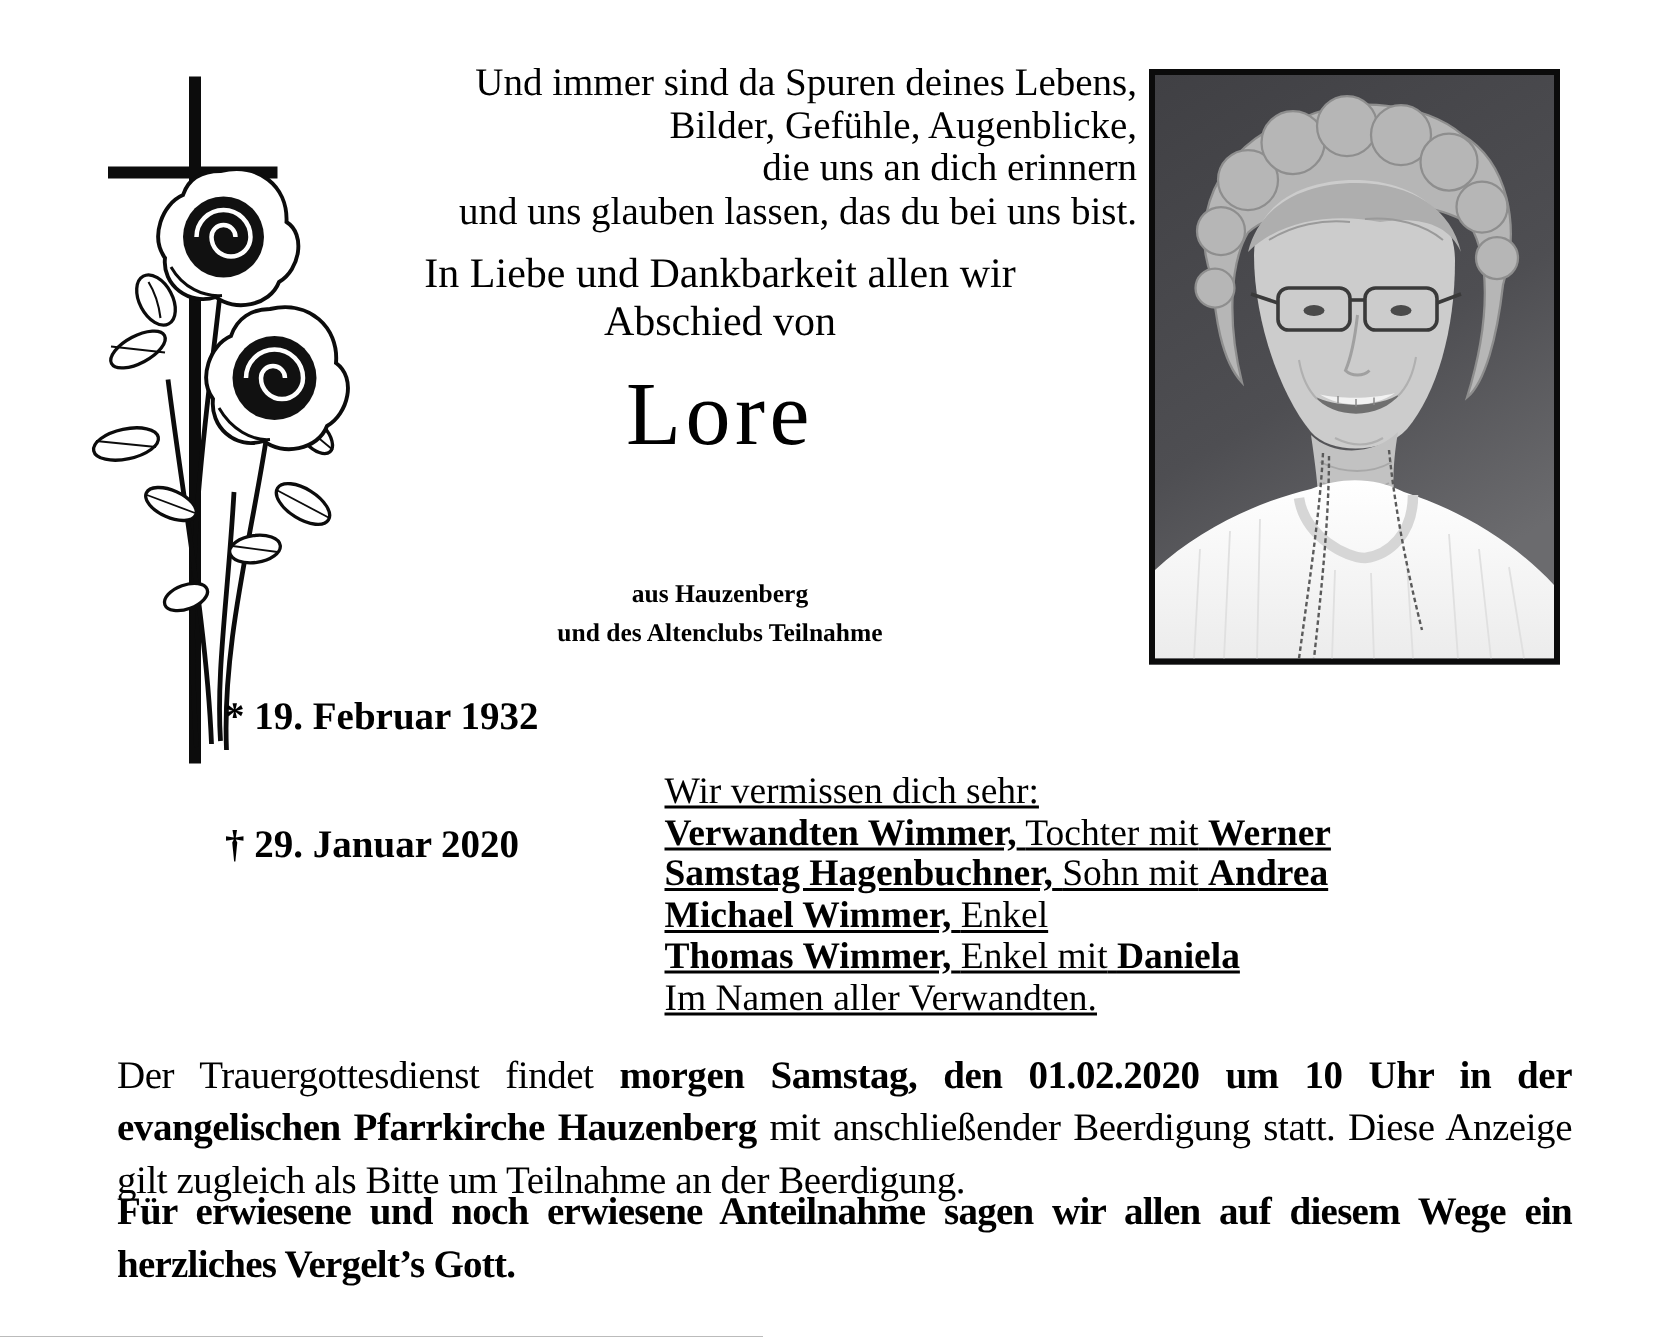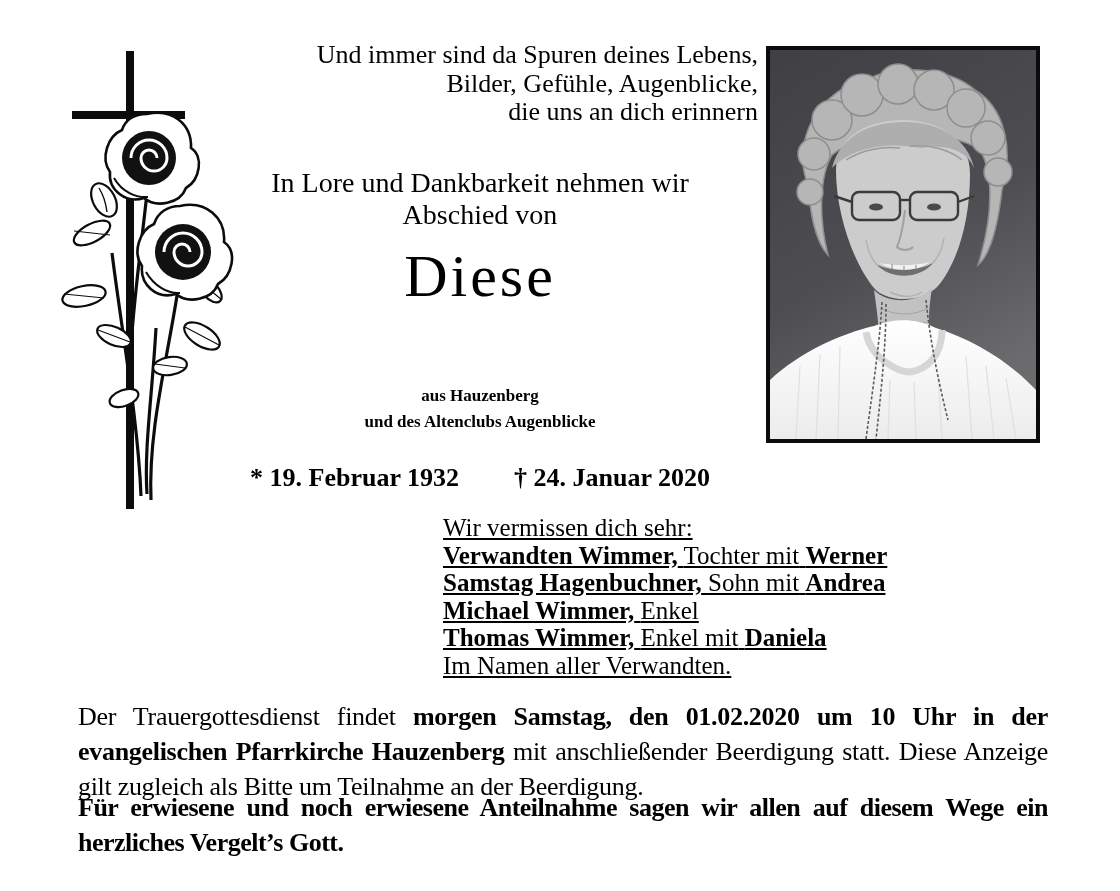--- a/index.html
+++ b/index.html
@@ -30,21 +30,21 @@
     position:absolute;left:120px;top:237px;width:720px;
     text-align:center;font-size:60px;line-height:78px;letter-spacing:3px;
   }
   .sublines{
     position:absolute;left:150px;top:383px;width:660px;
     text-align:center;font-weight:bold;font-size:17px;line-height:25.5px;
   }
   .dates{
     position:absolute;left:150px;top:463px;width:660px;
     display:flex;justify-content:center;gap:55px;
-    font-weight:bold;font-size:26px;
+    font-weight:bold;font-size:26px;flex-direction:column;
   }
   
   .mourners{
     position:absolute;left:443px;top:514px;width:560px;
     font-size:25px;line-height:27.5px;white-space:nowrap;text-decoration:underline;
   }
   
   .service{
     position:absolute;left:78px;top:699px;width:970px;
     font-size:26px;line-height:35px;text-align:justify;
@@ -116,39 +116,40 @@
         <path d="M131,224 m-19,0 a19,19 0 1,1 38,0 a14,14 0 1,1 -28,0 a8,8 0 1,1 16,0" fill="none" stroke="#ffffff" stroke-width="3"></path>
         <path d="M94,244 C102,258 116,266 128,265" fill="none" stroke="#0c0c0c" stroke-width="2"></path>
       </g>
     </svg>
   </div>
 
   <div class="poem">
     <div>Und immer sind da Spuren deines Lebens,</div>
     <div>Bilder, Gefühle, Augenblicke,</div>
     <div>die uns an dich erinnern</div>
+    <div>und uns glauben lassen, das du bei uns bist.</div>
   </div>
 
   <div class="farewell">
-    <div>In Lore und Dankbarkeit nehmen wir</div>
+    <div>In Liebe und Dankbarkeit allen wir</div>
     <div>Abschied von</div>
   </div>
 
   <div class="name-block">
-    <div>Diese</div>
+    <div>Lore</div>
   </div>
 
   <div class="sublines">
     <div>aus Hauzenberg</div>
-    <div>und des Altenclubs Augenblicke</div>
+    <div>und des Altenclubs Teilnahme</div>
   </div>
 
   <div class="dates">
     <span>* 19. Februar 1932</span>
-    <span>† 24. Januar 2020</span>
+    <span>† 29. Januar 2020</span>
   </div>
 
   <div class="mourners">
     <div>Wir vermissen dich sehr:</div>
     <div><span class="b">Verwandten Wimmer,</span> <span>Tochter mit</span> <span class="b">Werner</span></div>
     <div><span class="b">Samstag Hagenbuchner,</span> <span>Sohn mit</span> <span class="b">Andrea</span></div>
     <div><span class="b">Michael Wimmer,</span> <span>Enkel</span> <span class="b"></span></div>
     <div><span class="b">Thomas Wimmer,</span> <span>Enkel mit</span> <span class="b">Daniela</span></div>
     <div>Im Namen aller Verwandten.</div>
   </div>

